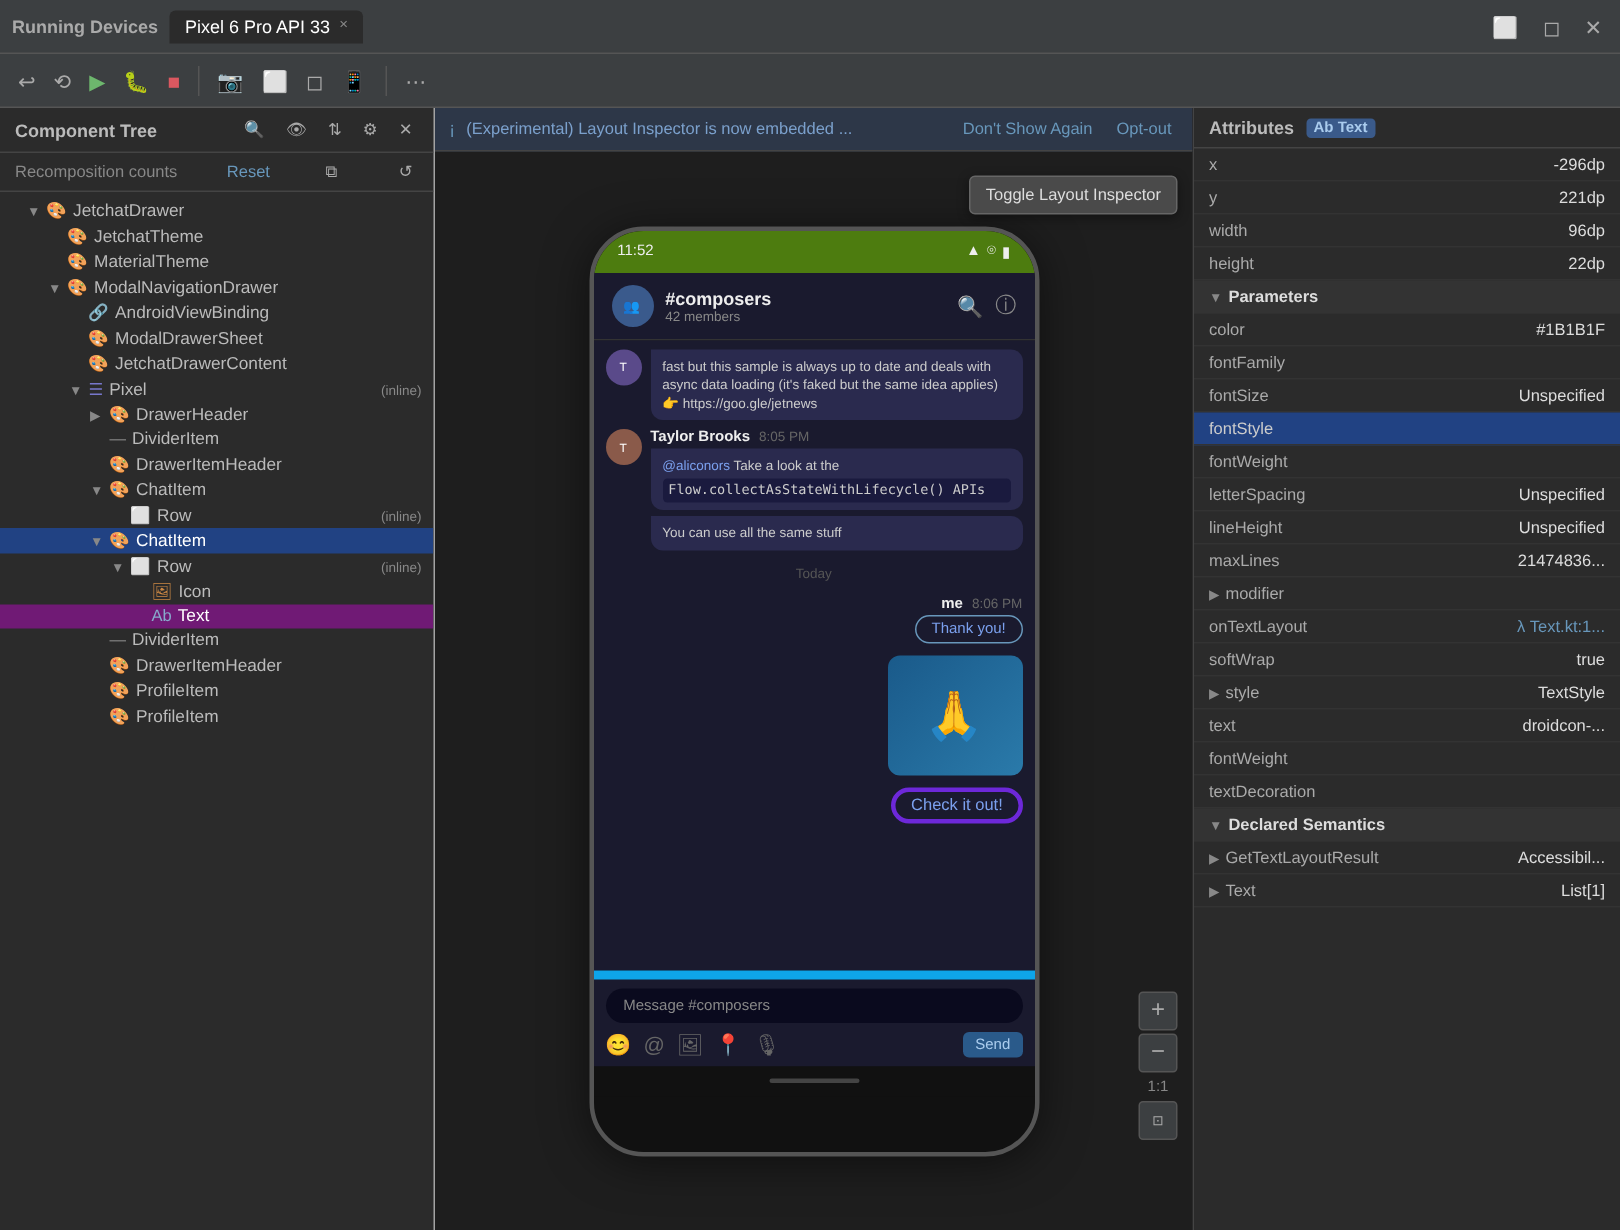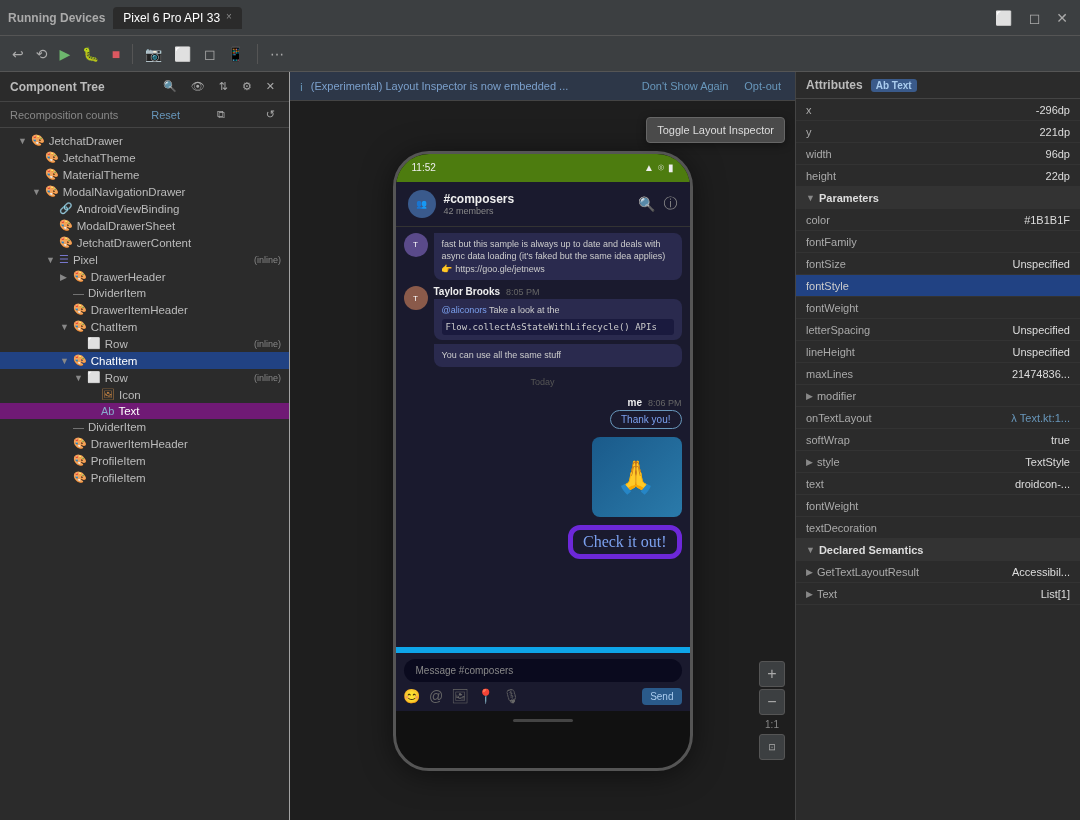--- a/index.html
+++ b/index.html
@@ -314,27 +314,26 @@
       display: inline-block;
       border: 1px solid #6897bb;
       border-radius: 12px;
       padding: 3px 10px;
       font-size: 10px;
       color: #7ba0ee;
       margin-bottom: 4px;
     }
     .check-btn {
       display: inline-block;
-      border: 5px solid #6d28d9;
+      border: 3px solid #6d28d9;
       border-radius: 12px;
       padding: 3px 10px;
-      font-size: 16px;
+      font-size: 11px;
       color: #7ba0ee;
       margin-top: 4px;
-      font-family: Liberation Serif, serif;
     }
     .sticker-box {
       width: 90px;
       height: 80px;
       background: linear-gradient(135deg, #1a5a8a, #2a7aaa);
       border-radius: 8px;
       display: flex;
       align-items: center;
       justify-content: center;
       font-size: 32px;

